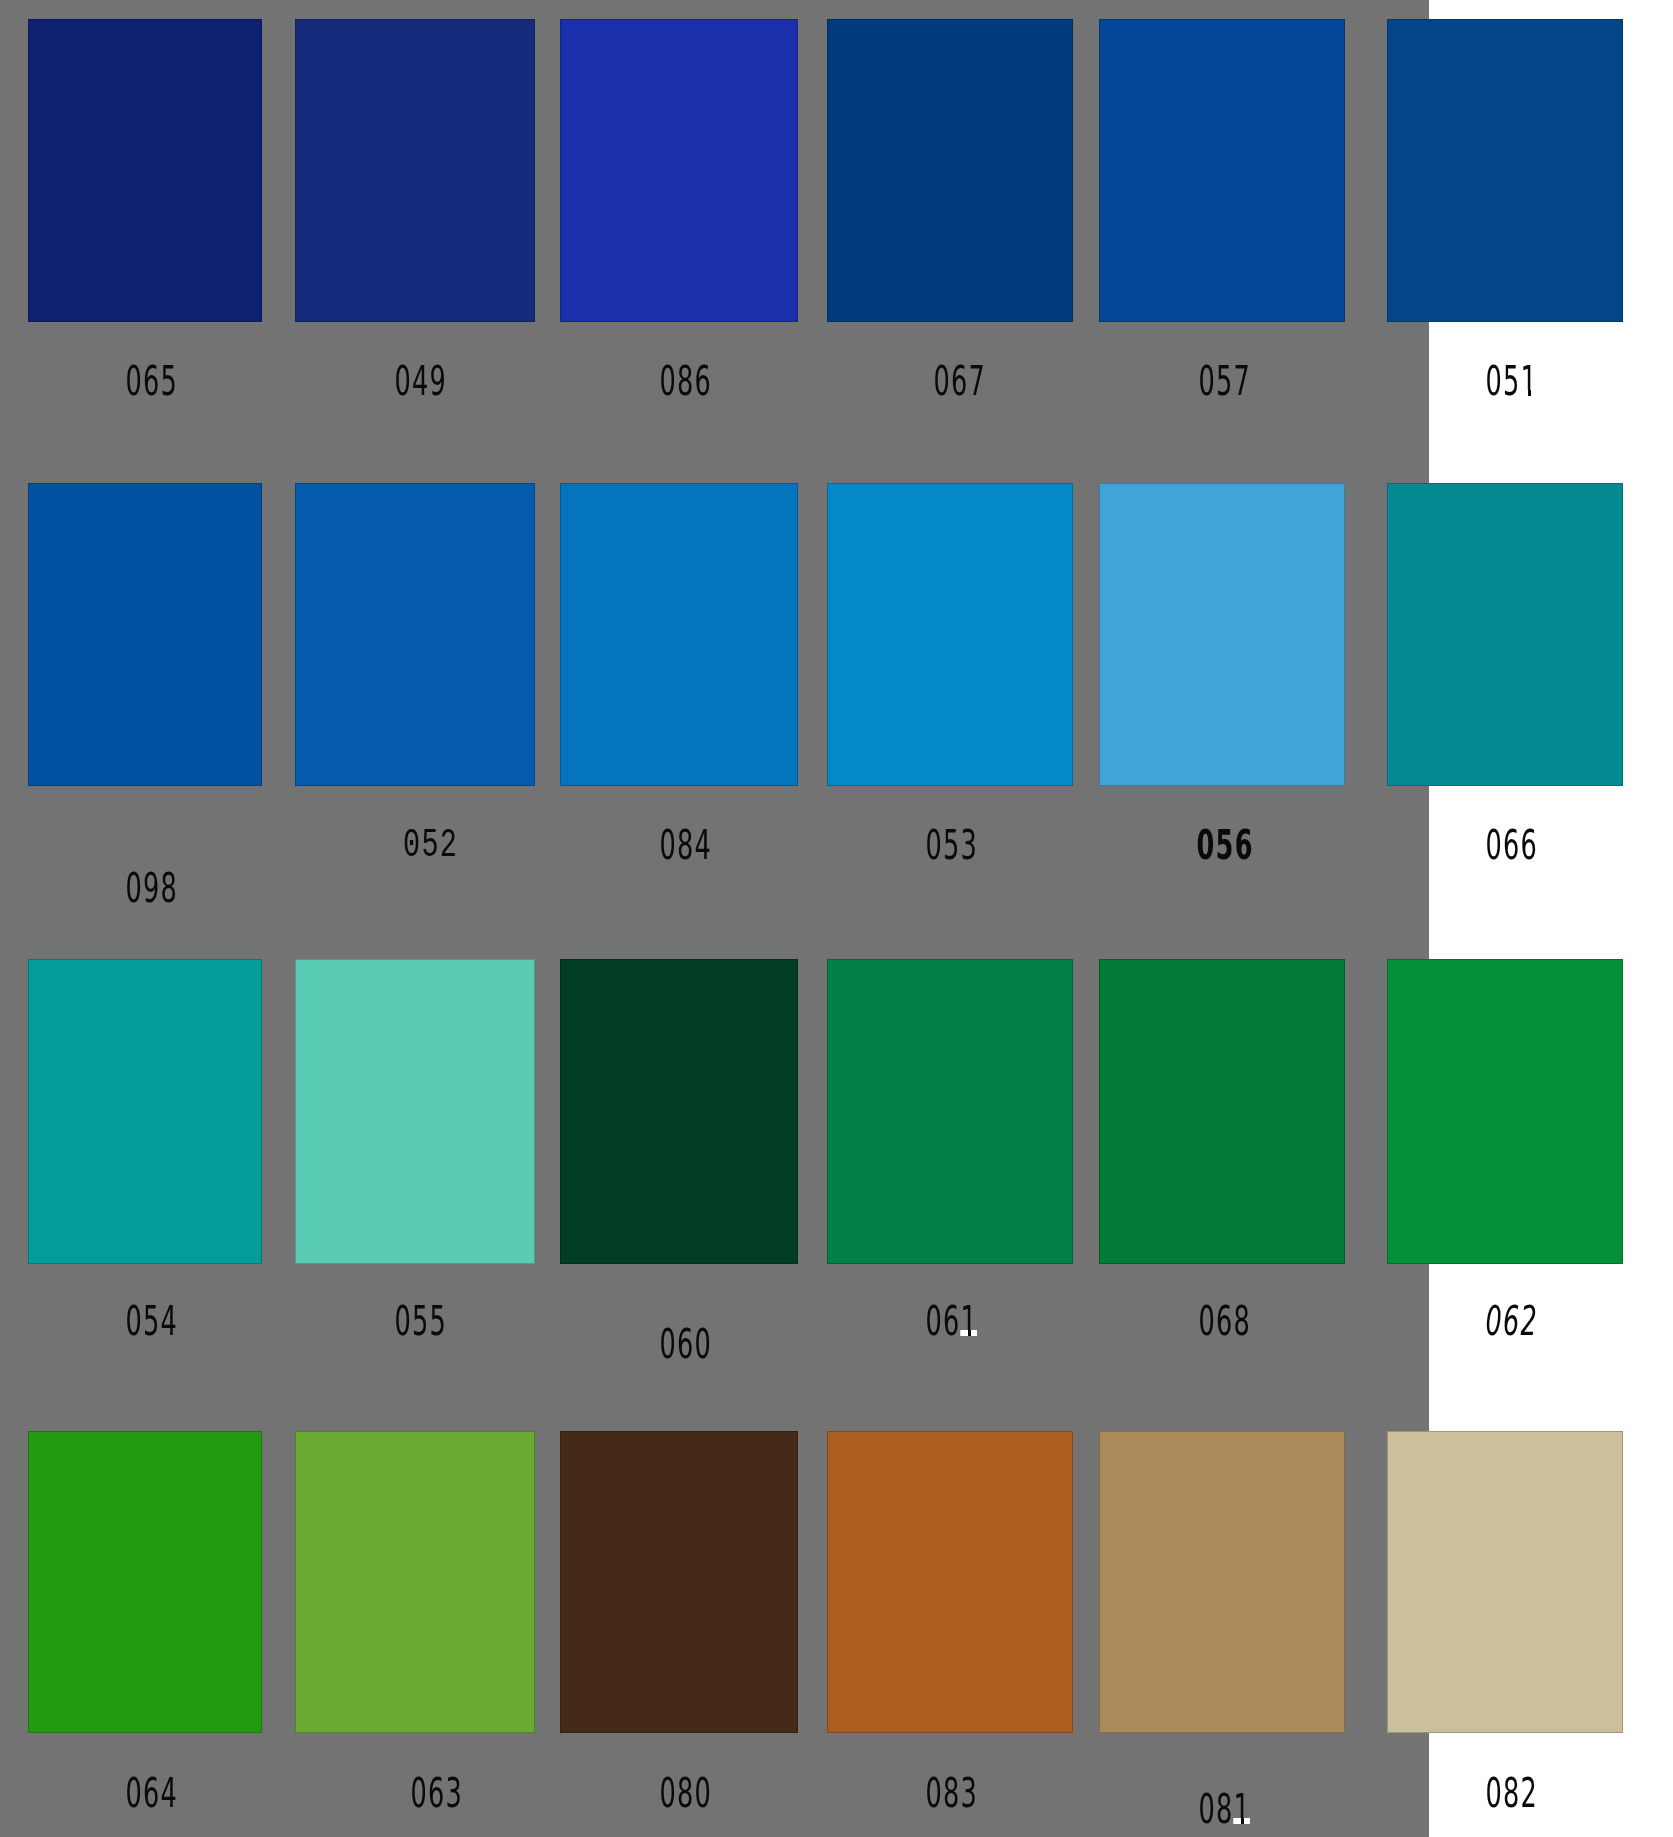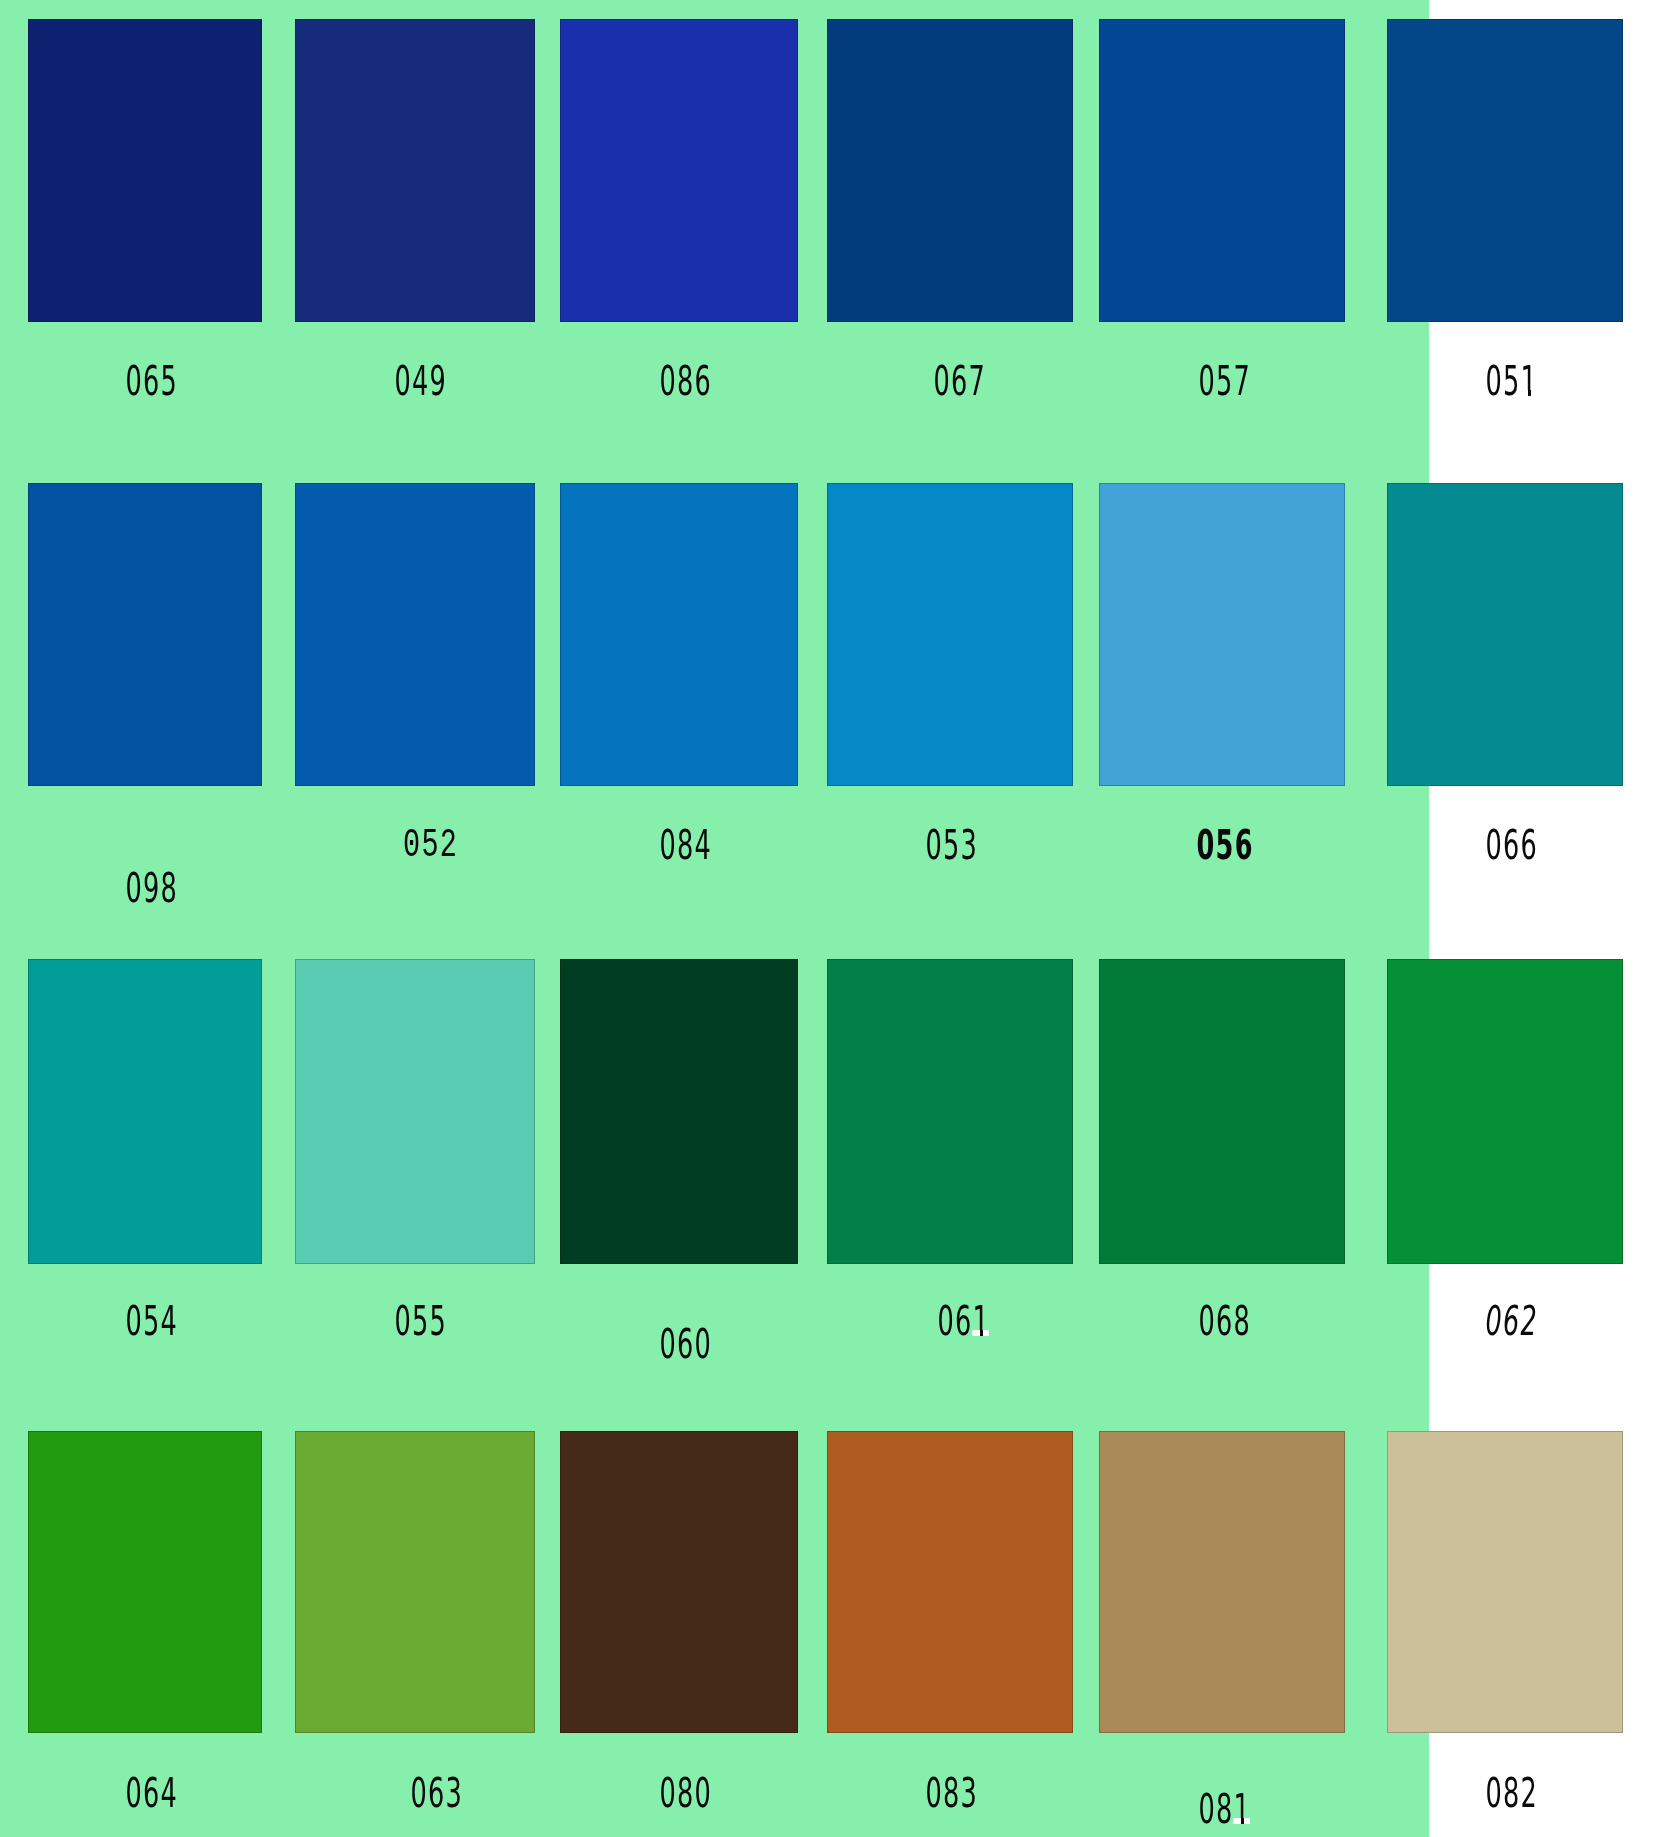--- a/index.html
+++ b/index.html
@@ -2,21 +2,21 @@
 <html><head>
 <meta charset="utf-8">
 <title>Colour Swatch Chart</title>
 <style>
   html, body { margin:0; padding:0; background:#ffffff; }
   body {
     width:1673px; height:1837px; overflow:hidden;
     font-family:"DejaVu Sans Condensed","DejaVu Sans",sans-serif;
     -webkit-font-smoothing:antialiased;
   }
-  #sheet { position:relative; width:1429px; height:1837px; background:#86efac; }
+  #sheet { position:relative; width:1429px; height:1837px; background:#737373; }
   .cell  { position:absolute; }
   .chip  { position:absolute; left:0; top:0;
            box-shadow: inset 0 0 0 1px rgba(0,0,0,0.22); }
   .lab   { position:absolute; text-align:center; color:#0a0a0a;
            font-size:41px; line-height:1; white-space:nowrap; }
   .lab > span { display:inline-block; letter-spacing:1.76px;
                 transform:scaleX(0.694); transform-origin:center center; }
   
   .glyph-one { position:relative; display:inline-block; }
   .glyph-one::after {
@@ -83,21 +83,21 @@
   <div class="cell" style="left: 295px; top: 959px; width: 240px;">
     <div class="chip" style="width: 240px; height: 305px; background: rgb(91, 204, 180);"></div>
     <div class="lab" style="top: 342px; left: 6px; width: 240px;"><span>055</span></div>
   </div>
   <div class="cell" style="left: 560px; top: 959px; width: 238px;">
     <div class="chip" style="width: 238px; height: 305px; background: rgb(1, 61, 34);"></div>
     <div class="lab" style="top: 342px; left: 7px; width: 238px; margin-top: 23px;"><span>060</span></div>
   </div>
   <div class="cell" style="left: 827px; top: 959px; width: 246px;">
     <div class="chip" style="width: 246px; height: 305px; background: rgb(2, 128, 74);"></div>
-    <div class="lab" style="top: 342px; left: 14px; width: 246px;"><span>06<span class="glyph-one">1</span></span></div>
+    <div class="lab" style="top: 342px; left: 2px; width: 246px;"><span>06<span class="glyph-one">1</span></span></div>
   </div>
   <div class="cell" style="left: 1099px; top: 959px; width: 246px;">
     <div class="chip" style="width: 246px; height: 305px; background: rgb(2, 122, 56);"></div>
     <div class="lab" style="top: 342px; left: 3px; width: 246px;"><span>068</span></div>
   </div>
   <div class="cell" style="left: 1387px; top: 959px; width: 236px;">
     <div class="chip" style="width: 236px; height: 305px; background: rgb(5, 144, 56);"></div>
     <div class="lab" style="top: 342px; left: 7px; width: 236px; font-style: italic;"><span>062</span></div>
   </div>
   <div class="cell" style="left: 28px; top: 1431px; width: 234px;">

